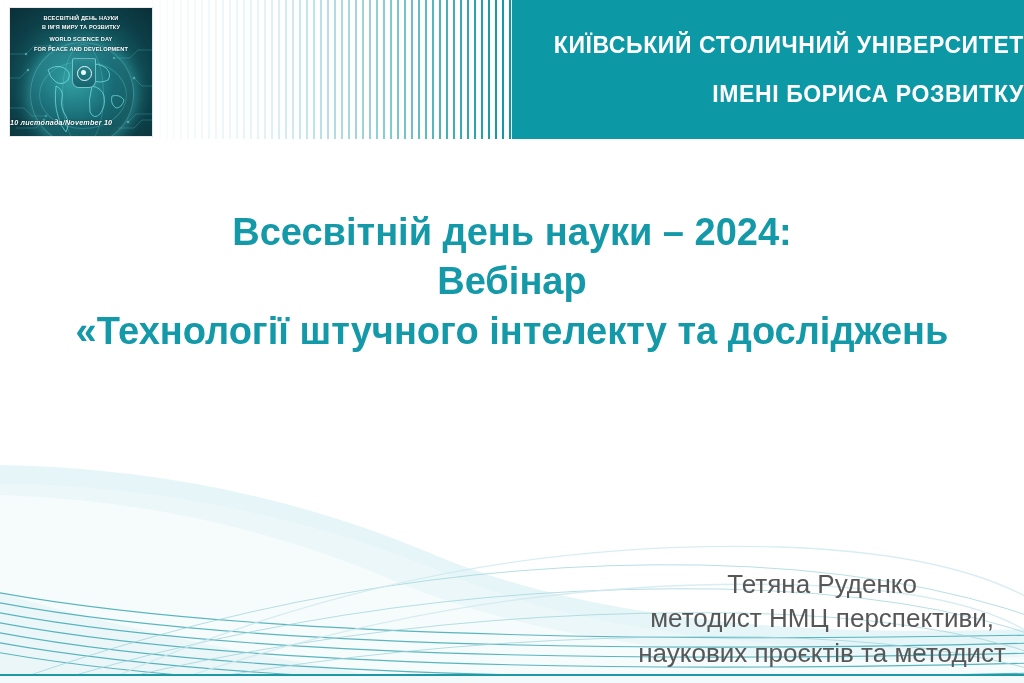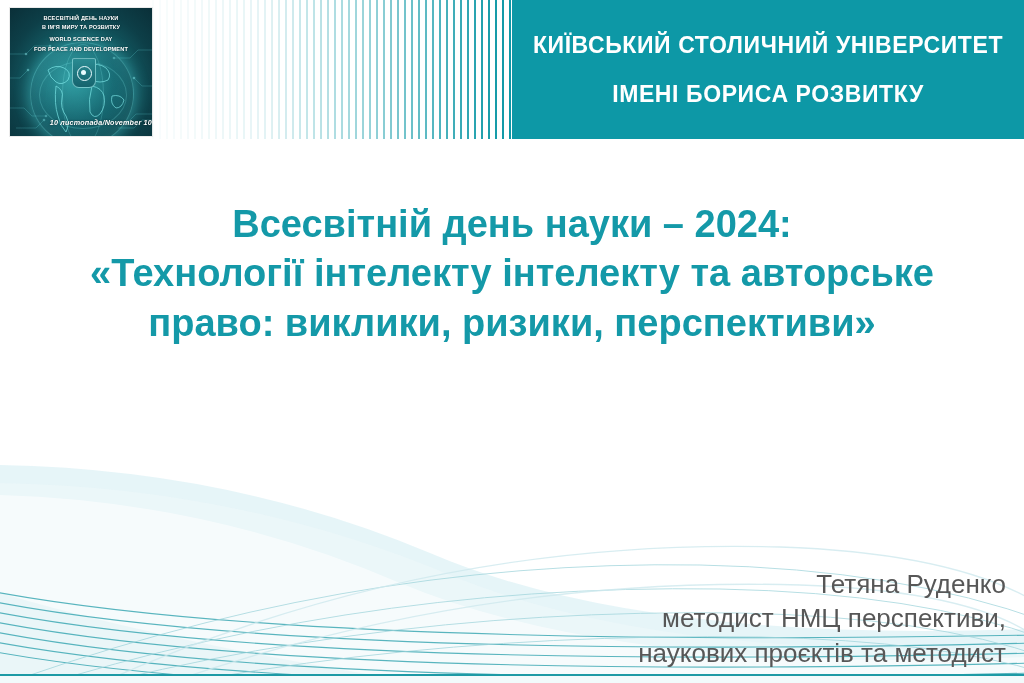--- a/index.html
+++ b/index.html
@@ -43,21 +43,21 @@
     left: 512px; top: 0;
     width: 512px; height: 139px;
     background: #0d98a6;
   }
   .header-title {
     position: absolute;
     left: 512px; top: 0;
     width: 512px; height: 139px;
     display: flex;
     flex-direction: column;
-    align-items: center;
+    align-items: flex-end;
     justify-content: center;
     gap: 18px;
   }
   .header-title .line {
     color: #ffffff;
     font-size: 23px;
     font-weight: bold;
     letter-spacing: 0.6px;
     line-height: 1.32;
     text-align: center;
@@ -148,34 +148,34 @@
     position: absolute;
     left: 3px; top: 3px;
     width: 5px; height: 5px;
     border-radius: 50%;
     background: #eafcff;
   }
   .logo-date {
     position: absolute;
     left: 0; bottom: 9px;
     width: 142px;
-    text-align: right;
+    text-align: left;
     color: #ffffff;
     font-size: 7.2px;
     font-weight: bold;
     font-style: italic;
     letter-spacing: 0.2px;
     z-index: 6;
     text-shadow: 0 0 2px rgba(0,0,0,0.6);
   }
 
   
   .title-block {
     position: absolute;
-    left: 0; top: 200px;
+    left: 0; top: 208px;
     width: 1024px;
     text-align: center;
   }
   .title-line {
     color: #1499a8;
     font-weight: bold;
     line-height: 1.30;
     white-space: nowrap;
   }
   .title-line.l1 { font-size: 38px; }
@@ -194,20 +194,21 @@
   .author-block {
     position: absolute;
     right: 18px; bottom: 12px;
     text-align: right;
   }
   .author-line {
     color: #575757;
     font-size: 26px;
     line-height: 1.34;
     white-space: nowrap;
+    text-align: center;
   }
   .bottom-rule {
     position: absolute;
     left: 0; bottom: 7px;
     width: 1024px; height: 2px;
     background: #1d9aa5;
   }
   .bottom-fill {
     position: absolute;
     left: 0; bottom: 0;
@@ -279,22 +280,22 @@
 
     <div class="logo-emblem">
       <span class="ring"></span>
     </div>
 
     <div class="logo-date">10 листопада/November 10</div>
   </div>
 
   <div class="title-block">
     <div class="title-line l1">Всесвітній день науки – 2024:</div>
-    <div class="title-line l3">«Технології інтелекту інтелекту та авторське</div>
-    <div class="title-line l4">право: виклики, ризики, перспективи»</div>
+    <div class="title-line l2">Вебінар</div>
+    <div class="title-line l3">«Технології штучного інтелекту та досліджень</div>
   </div>
 
   <svg class="wave-deco" viewBox="0 0 1024 240" preserveAspectRatio="none">
 
     <path d="M0 0 L0 22 Q230 26 430 110 Q640 200 1024 186 L1024 214 Q620 232 400 140 Q210 58 0 52 Z" fill="#d7eff3" opacity="0.62"></path>
     <path d="M0 40 Q240 44 450 132 Q660 218 1024 204 L1024 240 L0 240 Z" fill="#eef8fa" opacity="0.55"></path>
     <path d="M0 150 L0 240 L420 240 Q170 200 0 150 Z" fill="#e6f4f7" opacity="0.7"></path>
 
     <g fill="none" stroke="#3ea9b4" stroke-width="1.1" opacity="0.85">
       <path d="M-10 148 Q300 206 1034 192"></path>

